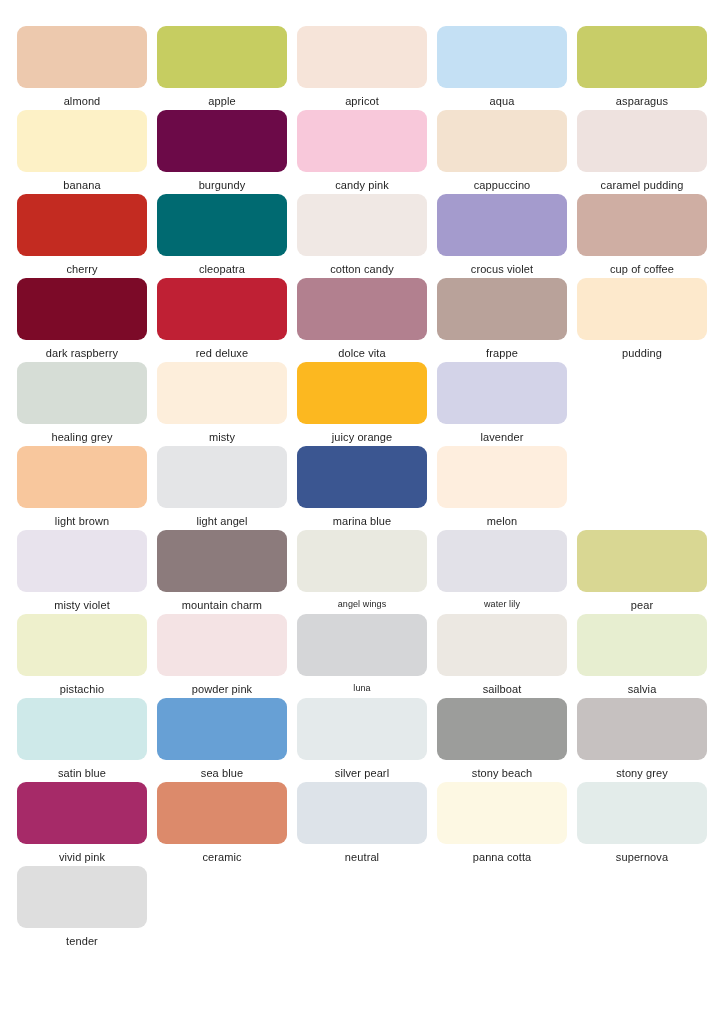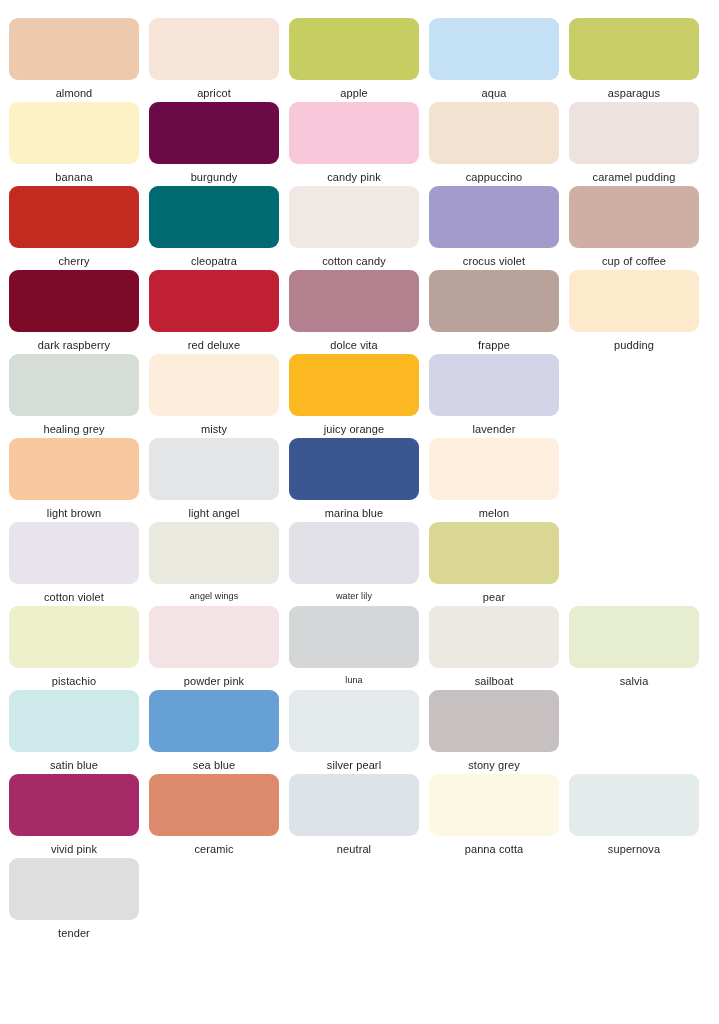--- a/index.html
+++ b/index.html
@@ -13,21 +13,21 @@
     background: #ffffff;
     font-family: "Liberation Sans", sans-serif;
     overflow: hidden;
   }
 
   #palette-grid {
     position: relative;
     width: 719px;
     height: 1024px;
     box-sizing: border-box;
-    padding: 4px;
+    padding: 12px;
   }
 
   .swatch-row {
     display: flex;
     flex-direction: row;
     height: 84px;
     width: 719px;
   }
 
   .swatch-cell {
@@ -70,28 +70,28 @@
 </head>
 <body style="background: rgb(255, 255, 255);">
 
 <div id="palette-grid">
     <div class="swatch-row">
       <div class="swatch-cell">
         <div class="swatch-chip" style="background-color: rgb(237, 201, 174);"></div>
         <div class="swatch-label">almond</div>
       </div>
       <div class="swatch-cell">
+        <div class="swatch-chip" style="background-color: rgb(198, 205, 97);"></div>
+        <div class="swatch-label">apple</div>
+      </div>
+      <div class="swatch-cell">
         <div class="swatch-chip" style="background-color: rgb(246, 228, 217);"></div>
         <div class="swatch-label">apricot</div>
       </div>
       <div class="swatch-cell">
-        <div class="swatch-chip" style="background-color: rgb(198, 205, 97);"></div>
-        <div class="swatch-label">apple</div>
-      </div>
-      <div class="swatch-cell">
         <div class="swatch-chip" style="background-color: rgb(196, 224, 244);"></div>
         <div class="swatch-label">aqua</div>
       </div>
       <div class="swatch-cell">
         <div class="swatch-chip" style="background-color: rgb(200, 205, 104);"></div>
         <div class="swatch-label">asparagus</div>
       </div>
     </div>
     <div class="swatch-row">
       <div class="swatch-cell">
@@ -191,21 +191,25 @@
         <div class="swatch-label">marina blue</div>
       </div>
       <div class="swatch-cell">
         <div class="swatch-chip" style="background-color: rgb(254, 238, 222);"></div>
         <div class="swatch-label">melon</div>
       </div>
     </div>
     <div class="swatch-row">
       <div class="swatch-cell">
         <div class="swatch-chip" style="background-color: rgb(232, 227, 237);"></div>
-        <div class="swatch-label">cotton violet</div>
+        <div class="swatch-label">misty violet</div>
+      </div>
+      <div class="swatch-cell">
+        <div class="swatch-chip" style="background-color: rgb(140, 123, 124);"></div>
+        <div class="swatch-label">mountain charm</div>
       </div>
       <div class="swatch-cell">
         <div class="swatch-chip" style="background-color: rgb(233, 233, 224);"></div>
         <div class="swatch-label small">angel wings</div>
       </div>
       <div class="swatch-cell">
         <div class="swatch-chip" style="background-color: rgb(226, 225, 232);"></div>
         <div class="swatch-label small">water lily</div>
       </div>
       <div class="swatch-cell">
@@ -242,20 +246,24 @@
       </div>
       <div class="swatch-cell">
         <div class="swatch-chip" style="background-color: rgb(103, 160, 213);"></div>
         <div class="swatch-label">sea blue</div>
       </div>
       <div class="swatch-cell">
         <div class="swatch-chip" style="background-color: rgb(228, 234, 235);"></div>
         <div class="swatch-label">silver pearl</div>
       </div>
       <div class="swatch-cell">
+        <div class="swatch-chip" style="background-color: rgb(156, 157, 155);"></div>
+        <div class="swatch-label">stony beach</div>
+      </div>
+      <div class="swatch-cell">
         <div class="swatch-chip" style="background-color: rgb(198, 193, 192);"></div>
         <div class="swatch-label">stony grey</div>
       </div>
     </div>
     <div class="swatch-row">
       <div class="swatch-cell">
         <div class="swatch-chip" style="background-color: rgb(166, 42, 104);"></div>
         <div class="swatch-label">vivid pink</div>
       </div>
       <div class="swatch-cell">

